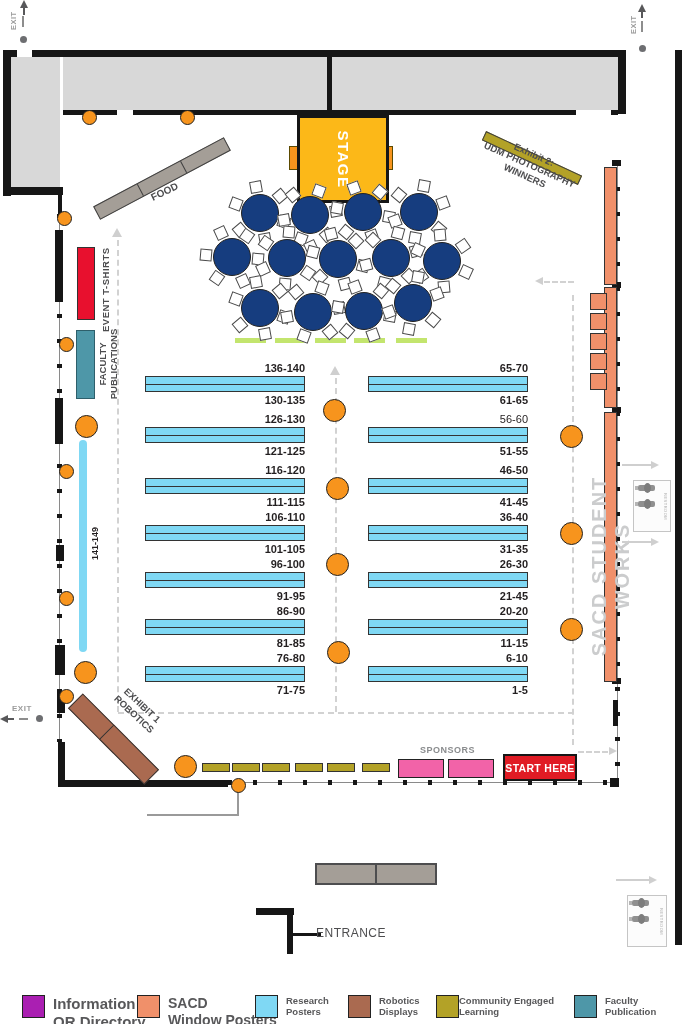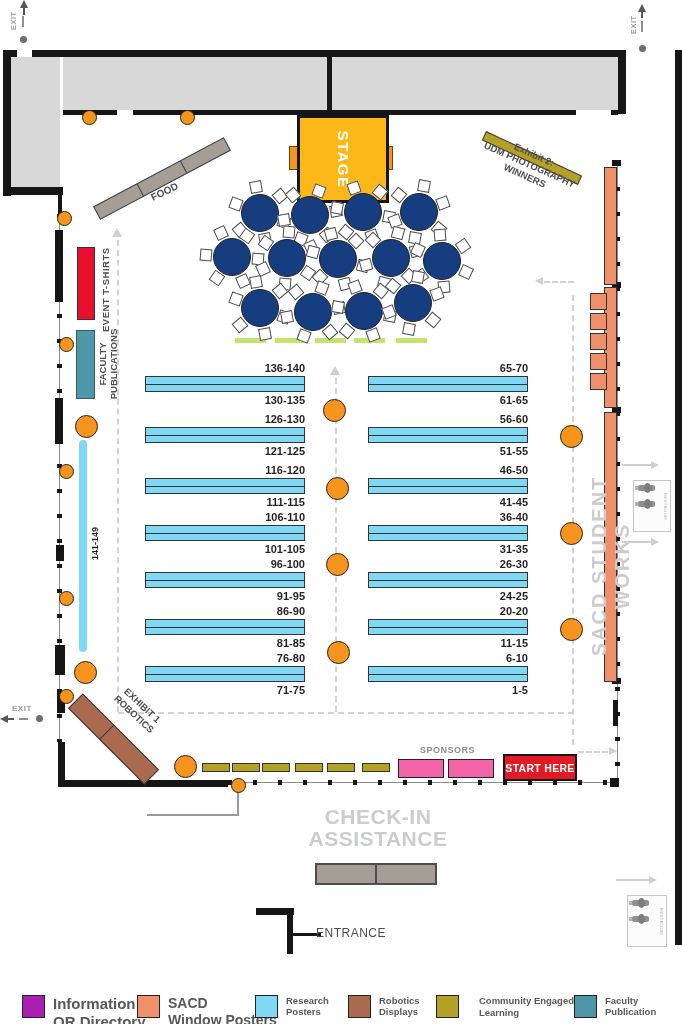--- a/index.html
+++ b/index.html
@@ -175,22 +175,20 @@
       <div style="position: absolute; left: 362px; top: 763px; width: 26px; height: 7px; background: rgb(179, 162, 39); border: 1px solid rgb(51, 51, 51);"></div>
     </div>
 
   <span class="lbl" style="left:420px;top:745px;font-size:9px;color:#8a8c8e;letter-spacing:.5px">SPONSORS</span>
   <div class="abs" style="left:398px;top:759px;width:44px;height:17px;background:#f263a8;border:1.5px solid #222"></div>
   <div class="abs" style="left:448px;top:759px;width:44px;height:17px;background:#f263a8;border:1.5px solid #222"></div>
   <div class="abs" style="left:503px;top:754px;width:70px;height:23px;background:#e01b24;border:2px solid #161616;display:flex;align-items:center;justify-content:center">
     <span style="color:#fff;font-weight:bold;font-size:10.5px;letter-spacing:.3px">START HERE</span>
   </div>
 
-  <div class="biggray" style="left:288px;top:806px;width:180px;font-size:21px;line-height:1.05;letter-spacing:.5px">CHECK-IN
-ASSISTANCE</div>
   <div class="abs" style="left:315px;top:863px;width:58px;height:18px;background:#a49e97;border:2px solid #4d4d4f"></div>
   <div class="abs" style="left:375px;top:863px;width:58px;height:18px;background:#a49e97;border:2px solid #4d4d4f"></div>
   <span class="abs" style="left:316px;top:926px;font-size:12px;color:#4d4d4f;letter-spacing:.5px">ENTRANCE</span>
 
   <div id="layer-green">
       <div style="position: absolute; left: 235px; top: 338px; width: 31px; height: 5px; background: rgb(195, 229, 110);"></div>
       <div style="position: absolute; left: 275px; top: 338px; width: 31px; height: 5px; background: rgb(195, 229, 110);"></div>
       <div style="position: absolute; left: 315px; top: 338px; width: 31px; height: 5px; background: rgb(195, 229, 110);"></div>
       <div style="position: absolute; left: 354px; top: 338px; width: 31px; height: 5px; background: rgb(195, 229, 110);"></div>
       <div style="position: absolute; left: 396px; top: 338px; width: 31px; height: 5px; background: rgb(195, 229, 110);"></div>
@@ -325,37 +323,37 @@
       <div style="position: absolute; left: 145px; top: 652px; width: 160px; text-align: right; font-weight: bold; font-size: 11px; color: rgb(35, 31, 32);">76-80</div>
       <div style="position: absolute; left: 145px; top: 684px; width: 160px; text-align: right; font-weight: bold; font-size: 11px; color: rgb(35, 31, 32);">71-75</div>
       <div style="position: absolute; left: 368px; top: 376px; width: 160px; height: 16px; background: rgb(127, 216, 244); border: 1.5px solid rgb(51, 51, 51); box-sizing: border-box;">
         <div style="position: absolute; left: 0px; right: 0px; top: 50%; height: 1px; background: rgb(51, 51, 51);"></div>
       </div>
       <div style="position: absolute; left: 368px; top: 362px; width: 160px; text-align: right; font-weight: bold; font-size: 11px; color: rgb(35, 31, 32);">65-70</div>
       <div style="position: absolute; left: 368px; top: 394px; width: 160px; text-align: right; font-weight: bold; font-size: 11px; color: rgb(35, 31, 32);">61-65</div>
       <div style="position: absolute; left: 368px; top: 427px; width: 160px; height: 16px; background: rgb(127, 216, 244); border: 1.5px solid rgb(51, 51, 51); box-sizing: border-box;">
         <div style="position: absolute; left: 0px; right: 0px; top: 50%; height: 1px; background: rgb(51, 51, 51);"></div>
       </div>
-      <div style="position: absolute; left: 368px; top: 413px; width: 160px; text-align: right; font-weight: bold; font-size: 11px; color: rgb(35, 31, 32);">56-60</div>
+      <div style="position: absolute; left: 368px; top: 413px; width: 160px; text-align: right; font-weight: normal; font-size: 11px; color: rgb(35, 31, 32);">56-60</div>
       <div style="position: absolute; left: 368px; top: 445px; width: 160px; text-align: right; font-weight: bold; font-size: 11px; color: rgb(35, 31, 32);">51-55</div>
       <div style="position: absolute; left: 368px; top: 478px; width: 160px; height: 16px; background: rgb(127, 216, 244); border: 1.5px solid rgb(51, 51, 51); box-sizing: border-box;">
         <div style="position: absolute; left: 0px; right: 0px; top: 50%; height: 1px; background: rgb(51, 51, 51);"></div>
       </div>
       <div style="position: absolute; left: 368px; top: 464px; width: 160px; text-align: right; font-weight: bold; font-size: 11px; color: rgb(35, 31, 32);">46-50</div>
       <div style="position: absolute; left: 368px; top: 496px; width: 160px; text-align: right; font-weight: bold; font-size: 11px; color: rgb(35, 31, 32);">41-45</div>
       <div style="position: absolute; left: 368px; top: 525px; width: 160px; height: 16px; background: rgb(127, 216, 244); border: 1.5px solid rgb(51, 51, 51); box-sizing: border-box;">
         <div style="position: absolute; left: 0px; right: 0px; top: 50%; height: 1px; background: rgb(51, 51, 51);"></div>
       </div>
       <div style="position: absolute; left: 368px; top: 511px; width: 160px; text-align: right; font-weight: bold; font-size: 11px; color: rgb(35, 31, 32);">36-40</div>
       <div style="position: absolute; left: 368px; top: 543px; width: 160px; text-align: right; font-weight: bold; font-size: 11px; color: rgb(35, 31, 32);">31-35</div>
       <div style="position: absolute; left: 368px; top: 572px; width: 160px; height: 16px; background: rgb(127, 216, 244); border: 1.5px solid rgb(51, 51, 51); box-sizing: border-box;">
         <div style="position: absolute; left: 0px; right: 0px; top: 50%; height: 1px; background: rgb(51, 51, 51);"></div>
       </div>
       <div style="position: absolute; left: 368px; top: 558px; width: 160px; text-align: right; font-weight: bold; font-size: 11px; color: rgb(35, 31, 32);">26-30</div>
-      <div style="position: absolute; left: 368px; top: 590px; width: 160px; text-align: right; font-weight: bold; font-size: 11px; color: rgb(35, 31, 32);">24-25</div>
+      <div style="position: absolute; left: 368px; top: 590px; width: 160px; text-align: right; font-weight: bold; font-size: 11px; color: rgb(35, 31, 32);">21-45</div>
       <div style="position: absolute; left: 368px; top: 619px; width: 160px; height: 16px; background: rgb(127, 216, 244); border: 1.5px solid rgb(51, 51, 51); box-sizing: border-box;">
         <div style="position: absolute; left: 0px; right: 0px; top: 50%; height: 1px; background: rgb(51, 51, 51);"></div>
       </div>
       <div style="position: absolute; left: 368px; top: 605px; width: 160px; text-align: right; font-weight: bold; font-size: 11px; color: rgb(35, 31, 32);">20-20</div>
       <div style="position: absolute; left: 368px; top: 637px; width: 160px; text-align: right; font-weight: bold; font-size: 11px; color: rgb(35, 31, 32);">11-15</div>
       <div style="position: absolute; left: 368px; top: 666px; width: 160px; height: 16px; background: rgb(127, 216, 244); border: 1.5px solid rgb(51, 51, 51); box-sizing: border-box;">
         <div style="position: absolute; left: 0px; right: 0px; top: 50%; height: 1px; background: rgb(51, 51, 51);"></div>
       </div>
       <div style="position: absolute; left: 368px; top: 652px; width: 160px; text-align: right; font-weight: bold; font-size: 11px; color: rgb(35, 31, 32);">6-10</div>
       <div style="position: absolute; left: 368px; top: 684px; width: 160px; text-align: right; font-weight: bold; font-size: 11px; color: rgb(35, 31, 32);">1-5</div>
@@ -394,21 +392,21 @@
       <div style="position: absolute; left: 255px; top: 995px; display: flex; gap: 8px; align-items: flex-start;">
         <div style="position: static; width: 21px; height: 21px; background: rgb(127, 216, 244); border: 1.5px solid rgb(34, 34, 34); flex: 0 0 auto;"></div>
         <div style="position: static; font-weight: bold; font-size: 9.5px; line-height: 1.2; color: rgb(88, 88, 90); white-space: pre-line;">Research
 Posters</div>
       </div>
       <div style="position: absolute; left: 348px; top: 995px; display: flex; gap: 8px; align-items: flex-start;">
         <div style="position: static; width: 21px; height: 21px; background: rgb(170, 106, 80); border: 1.5px solid rgb(34, 34, 34); flex: 0 0 auto;"></div>
         <div style="position: static; font-weight: bold; font-size: 9.5px; line-height: 1.2; color: rgb(88, 88, 90); white-space: pre-line;">Robotics
 Displays</div>
       </div>
-      <div style="position: absolute; left: 436px; top: 995px; display: flex; gap: 20px; align-items: flex-end;">
+      <div style="position: absolute; left: 436px; top: 995px; display: flex; gap: 0; align-items: flex-start;">
         <div style="position: static; width: 21px; height: 21px; background: rgb(179, 162, 39); border: 1.5px solid rgb(34, 34, 34); flex: 0 0 auto;"></div>
         <div style="position: static; font-weight: bold; font-size: 9.5px; line-height: 1.2; color: rgb(88, 88, 90); white-space: pre-line;">Community Engaged
 Learning</div>
       </div>
       <div style="position: absolute; left: 574px; top: 995px; display: flex; gap: 8px; align-items: flex-start;">
         <div style="position: static; width: 21px; height: 21px; background: rgb(78, 151, 168); border: 1.5px solid rgb(34, 34, 34); flex: 0 0 auto;"></div>
         <div style="position: static; font-weight: bold; font-size: 9.5px; line-height: 1.2; color: rgb(88, 88, 90); white-space: pre-line;">Faculty
 Publication</div>
       </div>
     </div>

